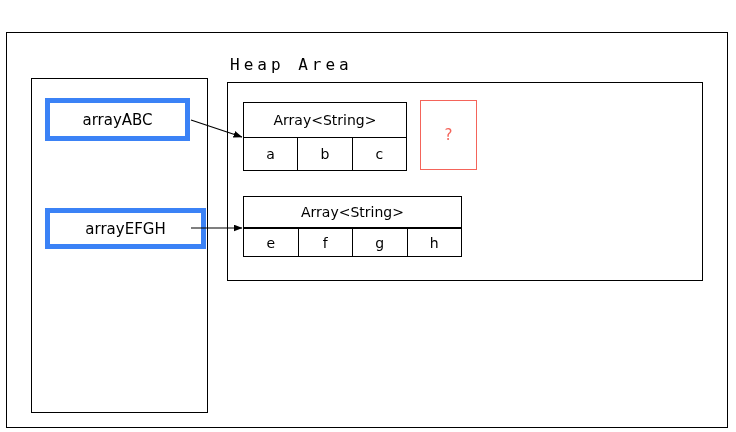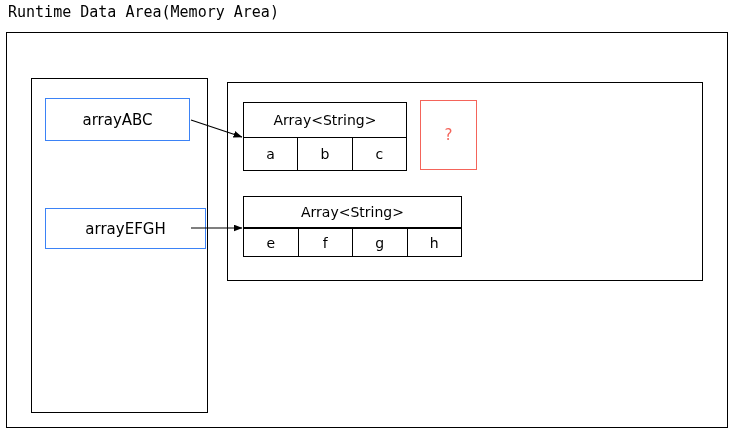--- a/index.html
+++ b/index.html
@@ -66,21 +66,21 @@
     line-height: 20px;
     color: #000000;
     white-space: nowrap;
   }
   .label-stack { left: 33px; top: 55px; }
   .label-heap  { left: 230px; top: 55px; }
 
   
   .var-box {
     position: absolute;
-    border: 1px solid #3b82f6;
+    border: 5px solid #3b82f6;
     box-sizing: border-box;
     display: flex;
     align-items: center;
     justify-content: center;
     font-family: "DejaVu Sans", sans-serif;
     font-size: 15px;
     color: #000000;
     background: #ffffff;
     white-space: nowrap;
   }
@@ -158,25 +158,25 @@
     width: 736px;
     height: 432px;
     pointer-events: none;
   }
 </style>
 </head>
 <body>
 
 <div id="canvas">
 
-  <div class="diagram-title">Runtime Data Area(Memory Area)</div>
 
   <div class="frame outer-frame"></div>
 
 
+  <div class="area-label label-heap">Heap Area</div>
 
   <div class="frame stack-frame"></div>
 
   <div class="frame heap-frame"></div>
 
   <div class="var-box var-abc">
     <span>arrayABC</span>
   </div>
 
   <div class="var-box var-efgh">

